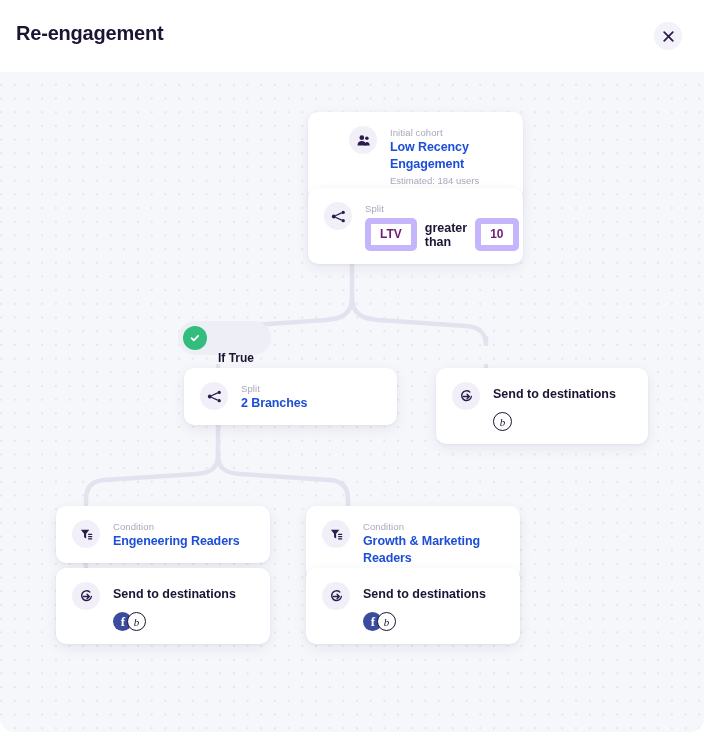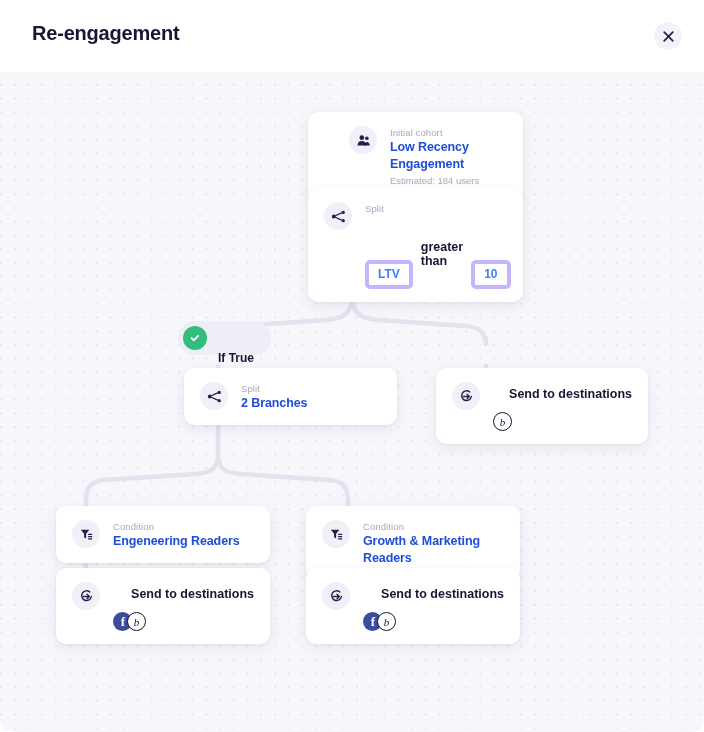--- a/index.html
+++ b/index.html
@@ -24,21 +24,21 @@
   .header {
     position: absolute;
     top: 0; left: 0;
     width: 704px;
     height: 72px;
     background: #ffffff;
     z-index: 40;
   }
   .page-title {
     position: absolute;
-    left: 32px;
+    left: 16px;
     top: 22px;
     font-size: 20px;
     font-weight: bold;
     color: #1d1333;
     letter-spacing: -0.2px;
   }
   .close-button {
     position: absolute;
     right: 22px;
     top: 22px;
@@ -118,46 +118,44 @@
     color: #1d4ed8;
     line-height: 17px;
     letter-spacing: -0.1px;
   }
   .node-title-solo {
     font-size: 12.5px;
     font-weight: bold;
     color: #1d1333;
     line-height: 17px;
     padding-top: 4px;
-    text-align: right;
   }
   .node-sub {
     font-size: 9.5px;
     color: #a9a7bd;
     line-height: 14px;
     padding-top: 1px;
   }
 
   
   .expr-row {
     display: flex;
     align-items: center;
     gap: 8px;
     margin-top: 3px;
   }
   .expr-pill {
-    border: 4px solid #c4b5fd;
+    border: 6px solid #c4b5fd;
     border-radius: 5px;
     padding: 3px 9px;
     font-size: 12px;
     font-weight: bold;
-    color: #3b82f6;
+    color: #701a75;
     background: #fff;
     line-height: 15px;
-    margin-top: 42px;
   }
   .expr-text {
     font-size: 12.5px;
     font-weight: bold;
     color: #1d1333;
   }
 
   
   .dest-row {
     display: flex;

